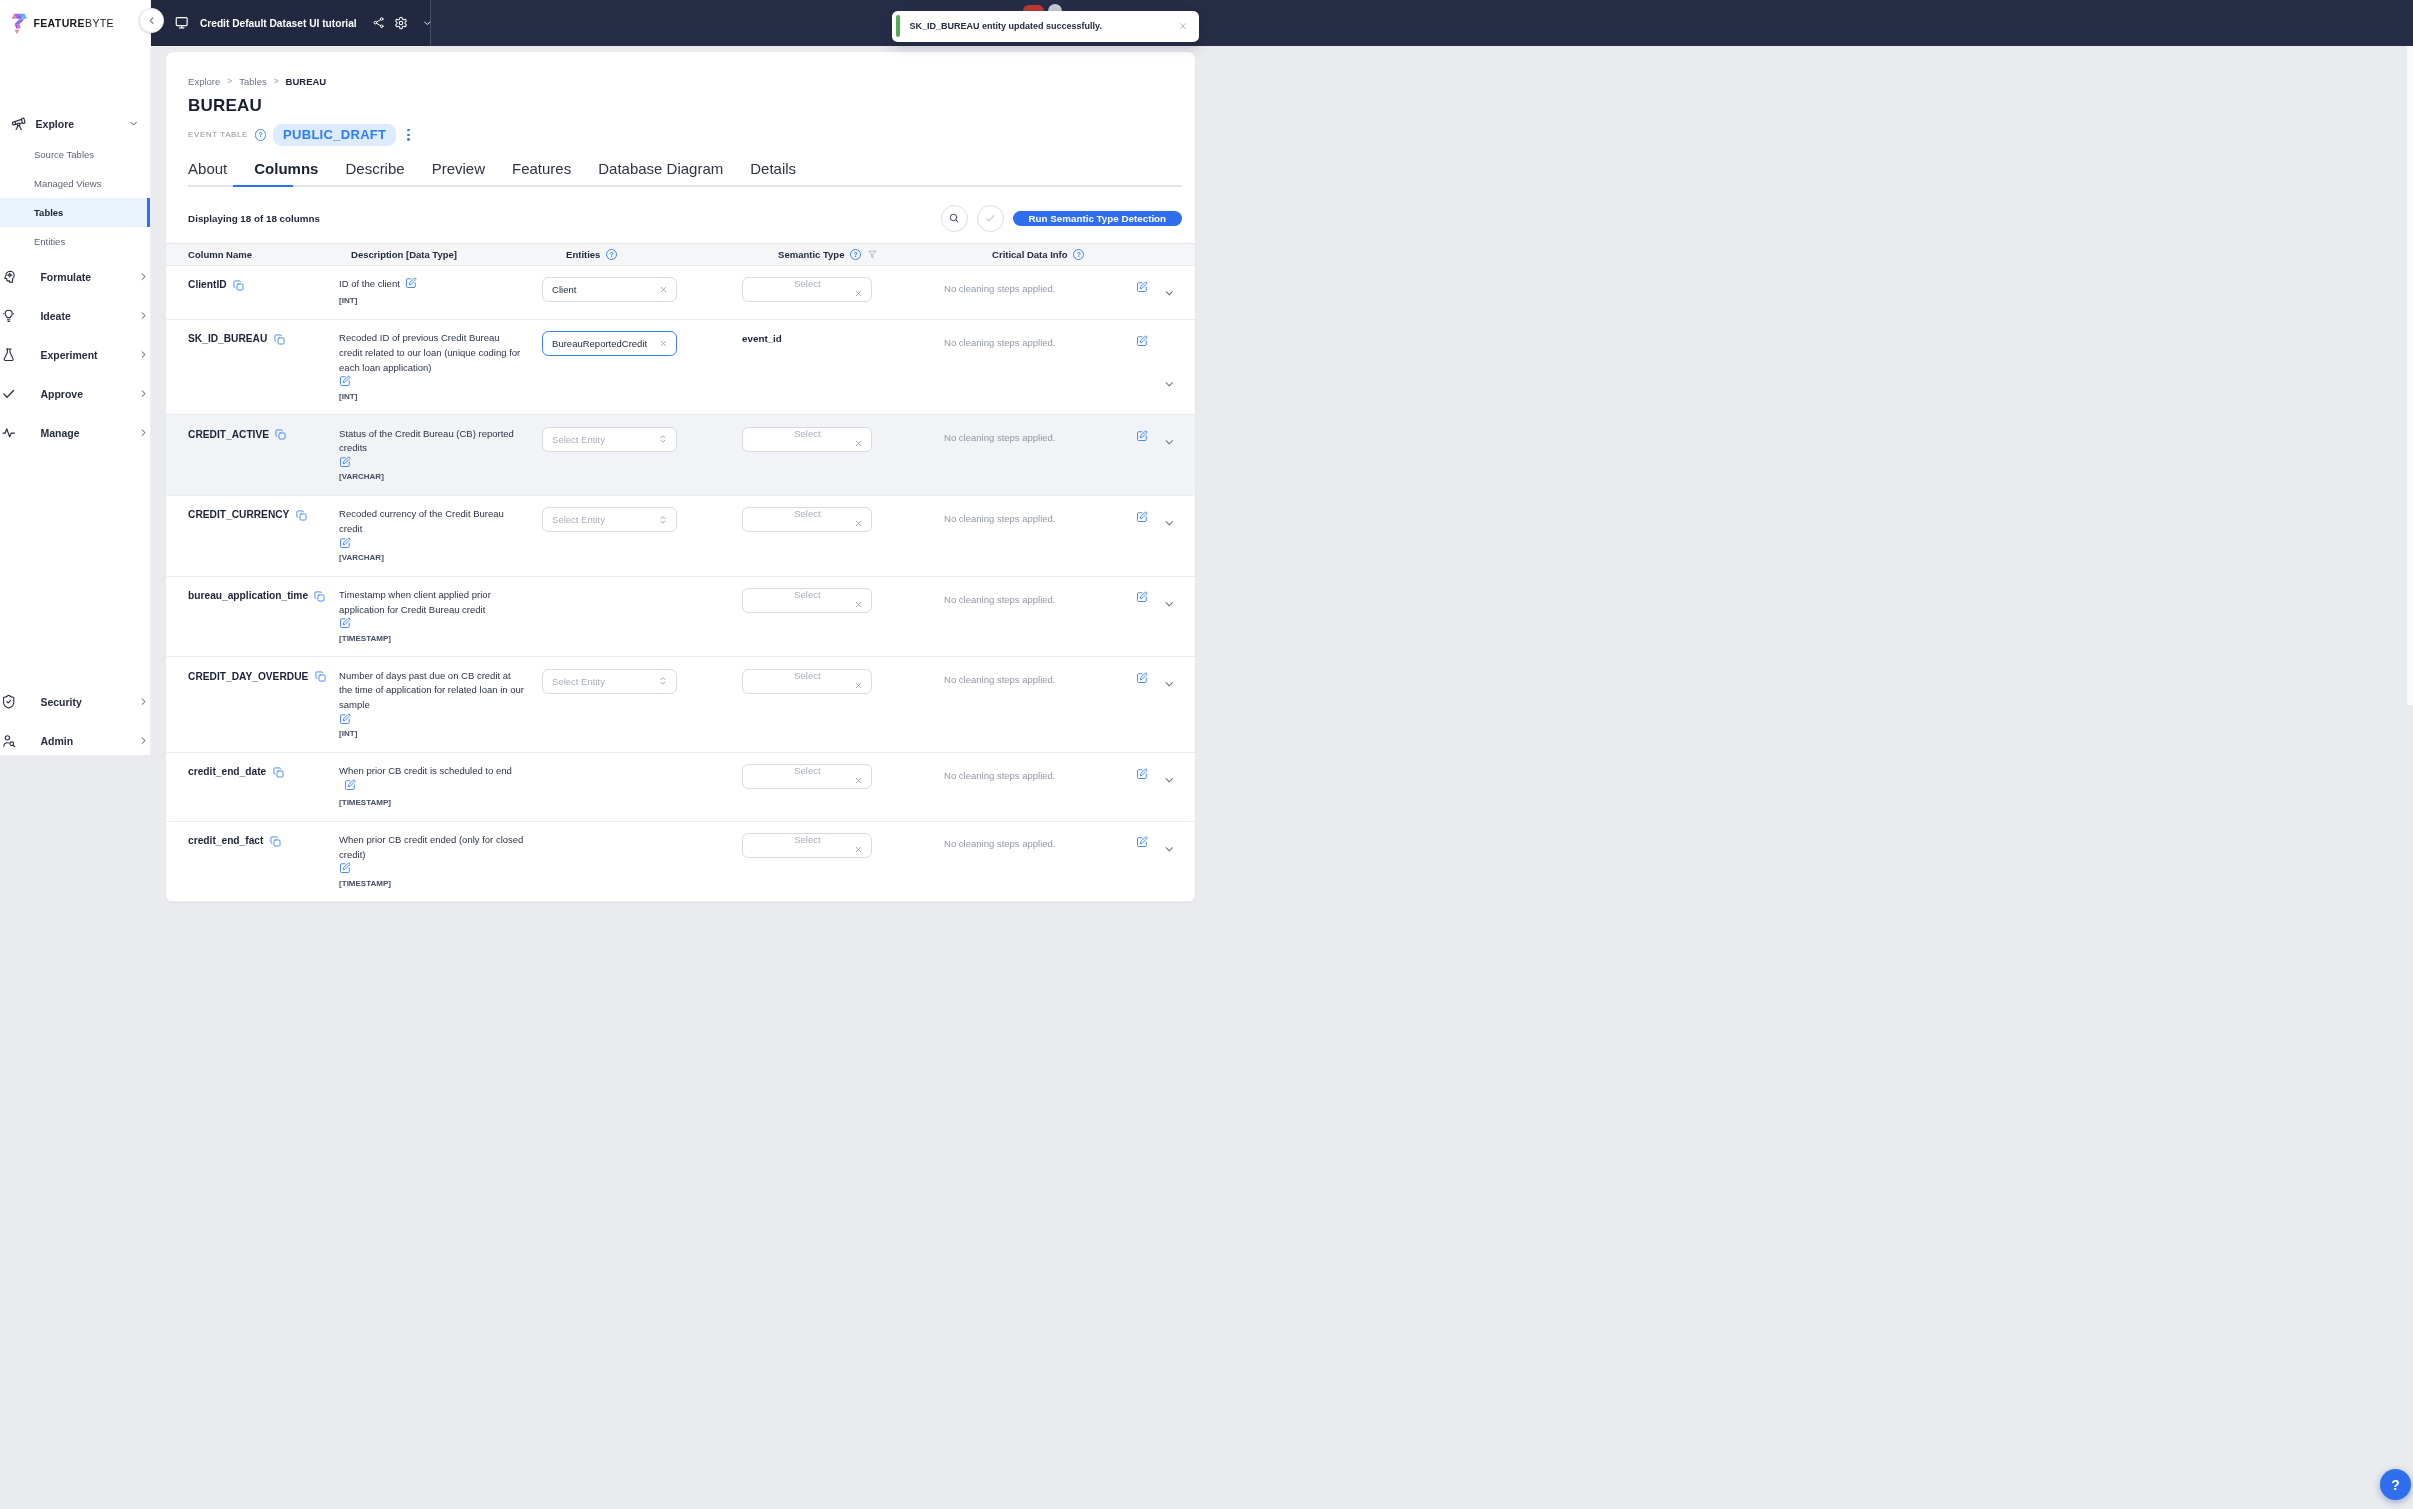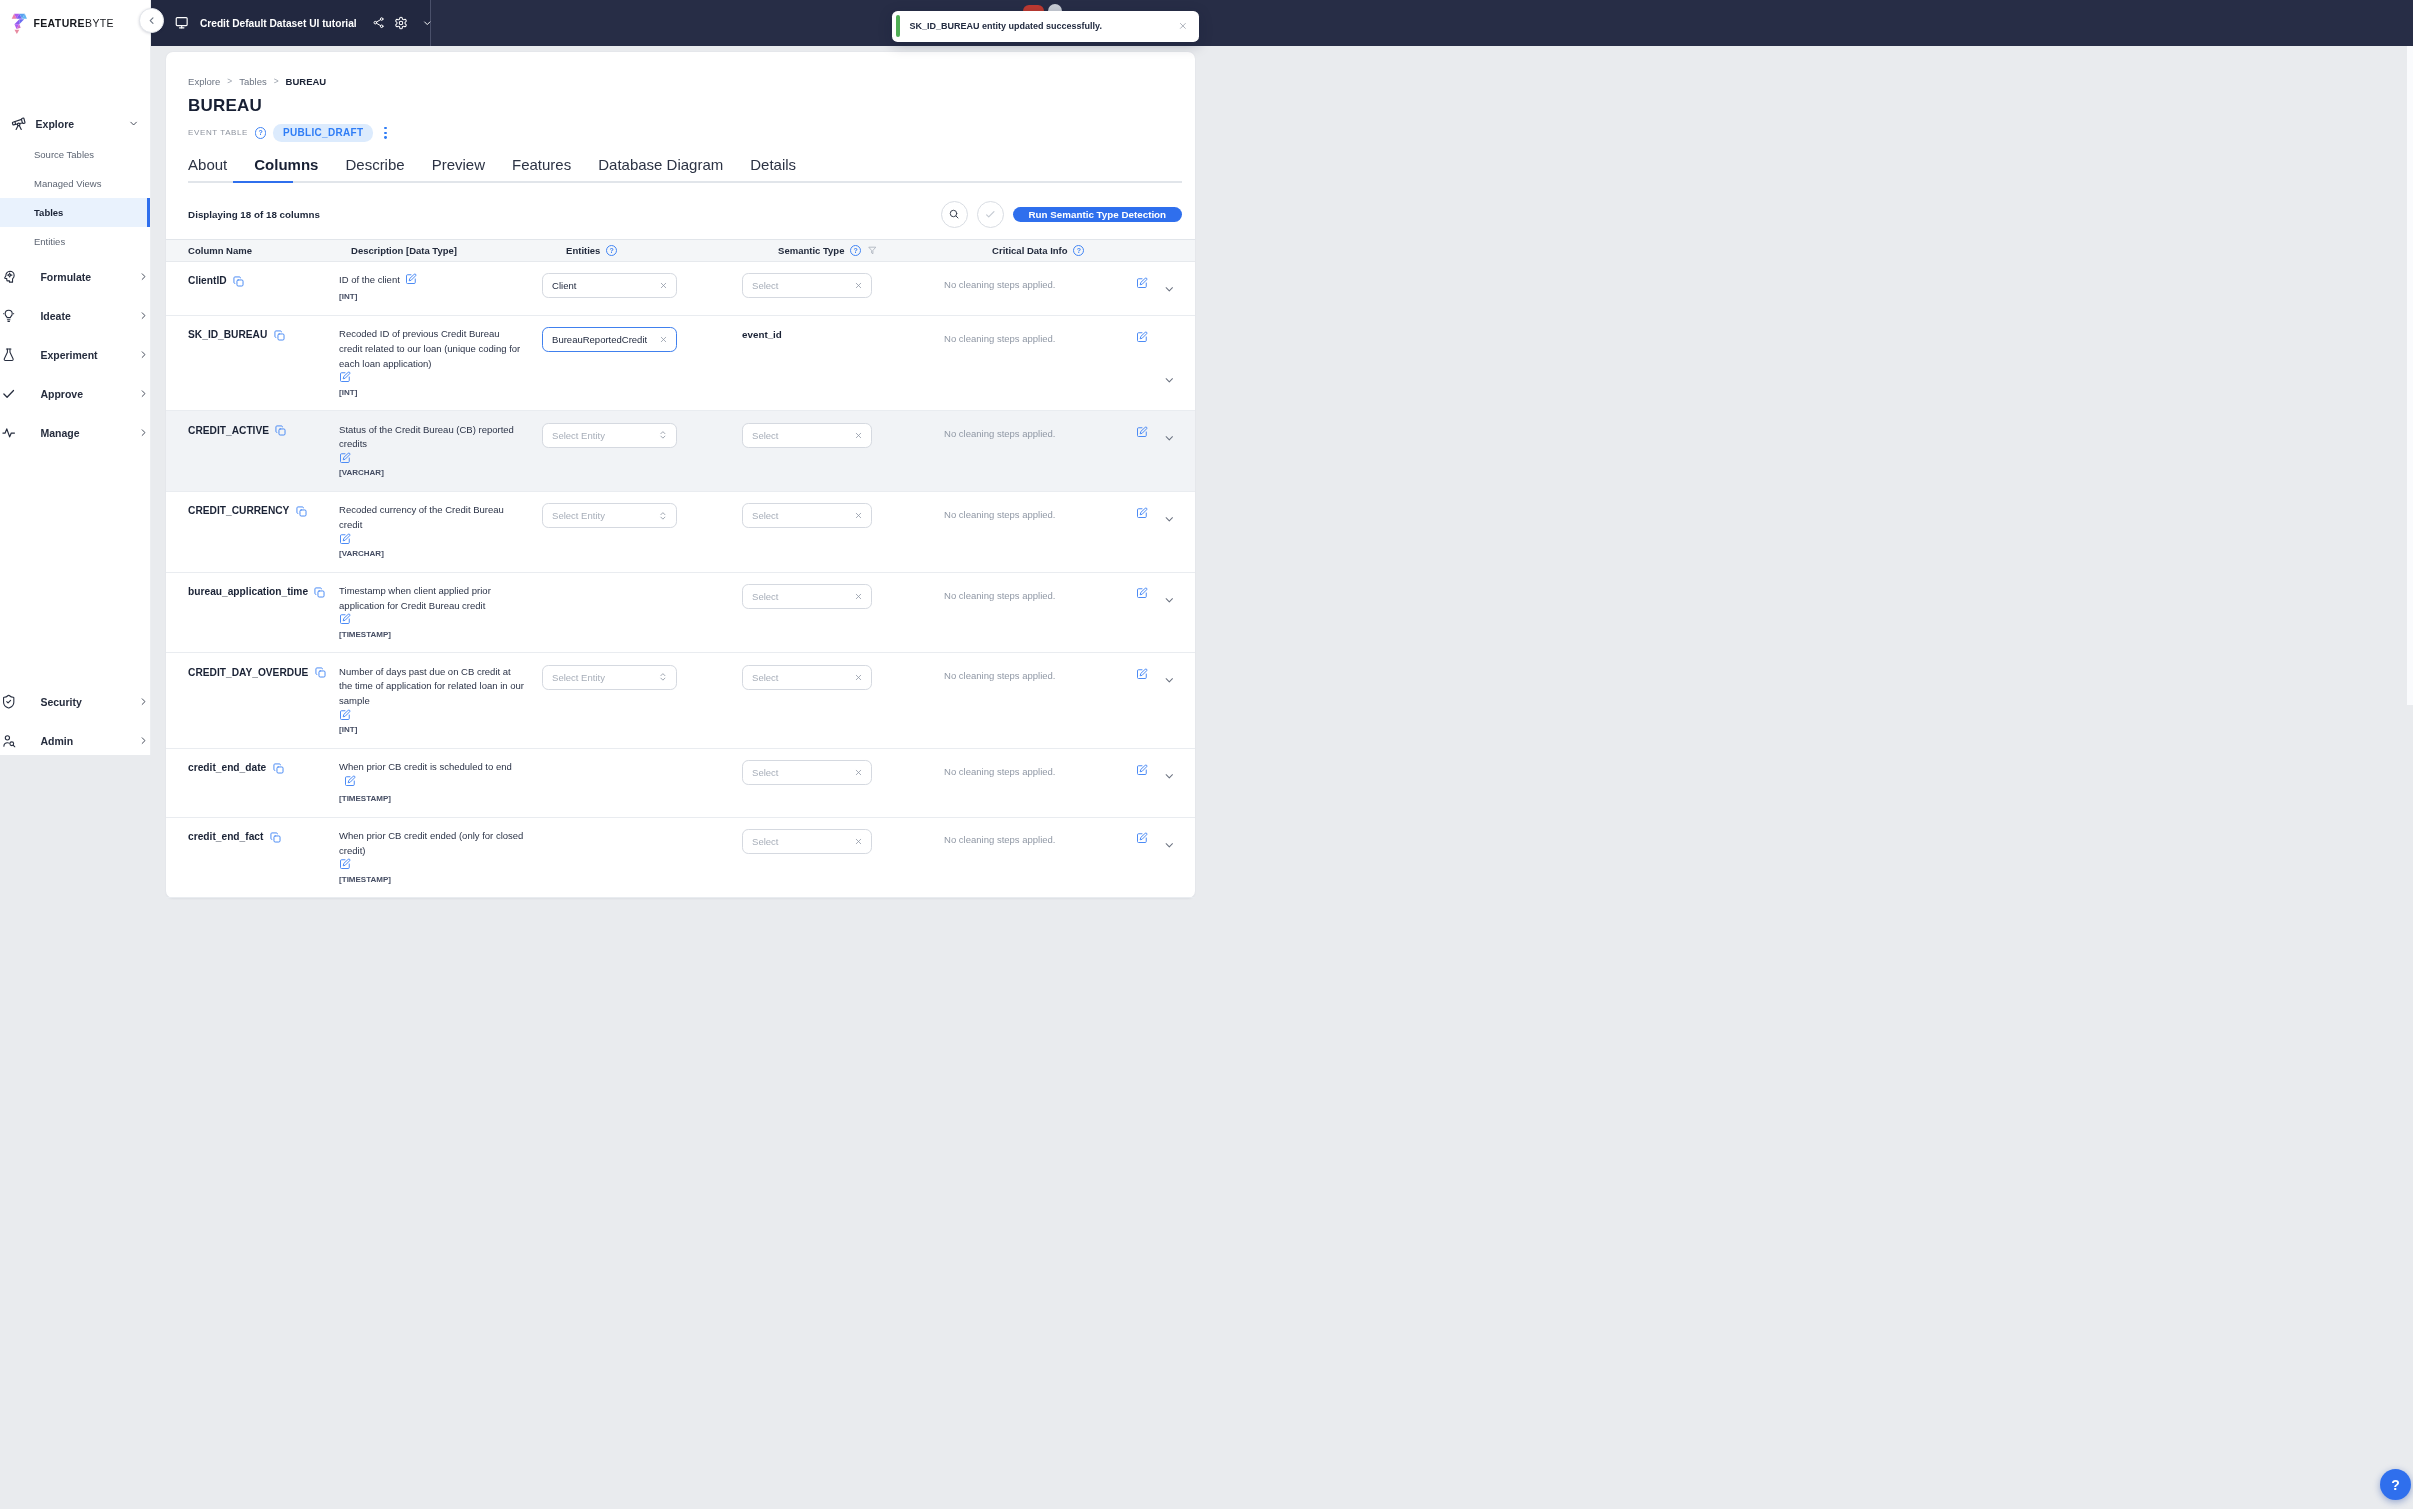--- a/index.html
+++ b/index.html
@@ -59,21 +59,21 @@
   .breadcrumb .crumb { cursor:pointer; }
   .breadcrumb .sep { color:#9aa1ac; font-size:8.4px; }
   .breadcrumb .current { color:#1a2235; font-weight:700; }
 
   .page-title { margin-top:9px; font-size:17px; font-weight:800; color:#171f33; letter-spacing:0.2px; }
 
   .meta-row { margin-top:8.4px; display:flex; align-items:center; gap:7px; }
   .type-label { font-size:8px; letter-spacing:0.6px; color:#8d939e; font-weight:400; }
   .qicon { width:11.2px; height:11.2px; border:1.1px solid #4285f4; color:#4285f4; border-radius:50%;
     font-size:7px; font-weight:700; display:inline-flex; align-items:center; justify-content:center; cursor:pointer; }
-  .status-badge { background:#dcebfd; color:#2f7df6; font-size:10px; font-weight:700; letter-spacing:0.3px;
+  .status-badge { background:#dcebfd; color:#2f7df6; font-size:13px; font-weight:700; letter-spacing:0.3px;
     padding:3.5px 9.8px; border-radius:8.4px; }
   .kebab { display:inline-flex; flex-direction:column; gap:2.1px; padding:1.4px 4.2px; cursor:pointer; }
   .kebab i { width:2.8px; height:2.8px; border-radius:50%; background:#2f7df6; }
 
   .tabs { margin-top:14px; display:flex; gap:27px; position:relative; }
   .tab { font-size:15px; color:#2c3344; cursor:pointer; padding-bottom:8.4px; }
   .tab.active { font-weight:700; color:#171f33; }
   .tab-track { height:1.4px; background:#e1e5ea; position:relative; margin-right:0; }
   .tab-track .active-bar { position:absolute; top:0; height:2.1px; margin-top:-0.7px; background:#2f6fed; }
 
@@ -102,21 +102,21 @@
   .cell-desc { font-size:9.5px; color:#2b3347; line-height:1.55; padding-right:18px; }
   .desc-edit-inline { display:inline-block; vertical-align:-2.1px; margin-left:4.9px; color:#4285f4; cursor:pointer; }
   .desc-edit-block { margin:7px 0 2.8px; color:#4285f4; cursor:pointer; width:12px; }
   .dtype { margin-top:3.5px; font-size:8px; color:#454d63; font-weight:600; }
   .pill-input { width:135px; height:25px; border:0.7px solid #d5d9e0; border-radius:6.3px; background:#fff;
     display:flex; align-items:center; padding:0 8.4px 0 9px; cursor:pointer; }
   .pill-input .val { font-size:9.5px; color:#222b40; }
   .pill-input .ph { font-size:9.5px; color:#a7aeb9; }
   .pill-input .end-ic { margin-left:auto; color:#8b93a1; }
   .pill-input.focused { border:1.1px solid #4080ee; }
-  .sem-input { width:130px; }
+  .sem-input { width:130px;flex-direction:column; }
   .sem-text { font-size:9.8px; font-weight:600; color:#1a2235; padding-top:5.6px; }
   .cell-clean { font-size:9.5px; color:#9098a5; padding-top:5.6px; }
   .cell-icons { display:flex; align-items:flex-start; gap:14.7px; padding-top:3.5px; justify-content:flex-end; padding-right:7px; }
   .row-edit { color:#4285f4; cursor:pointer; }
   .row-chev { color:#6b7280; cursor:pointer; margin-top:6.3px; }
 
   .help-fab { position:absolute; right:2.1px; bottom:9px; width:31px; height:31px; border-radius:50%;
     background:#2f6fed; color:#fff; font-size:14px; font-weight:700; border:none;
     box-shadow:0 2.1px 7px rgba(20,60,160,.4); display:flex; align-items:center; justify-content:center; cursor:pointer;
     z-index:10; font-family:inherit; }

